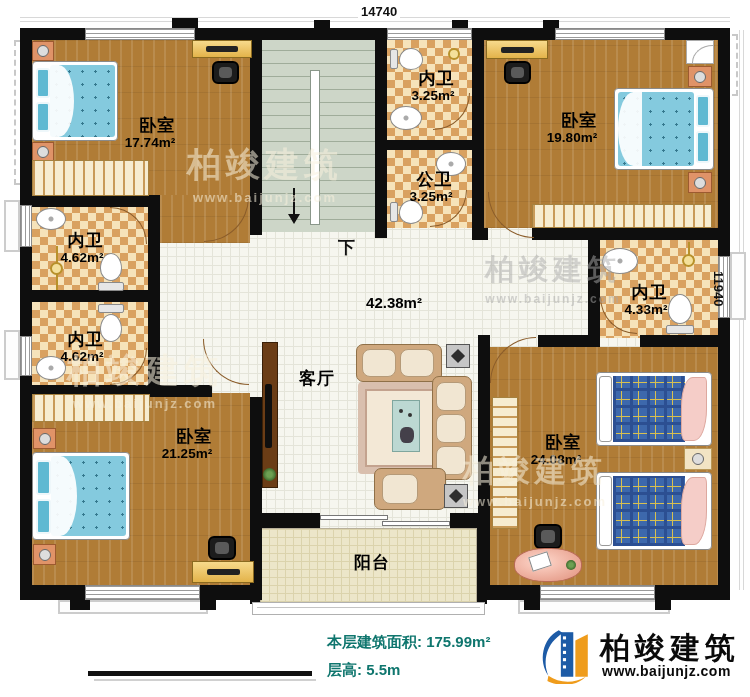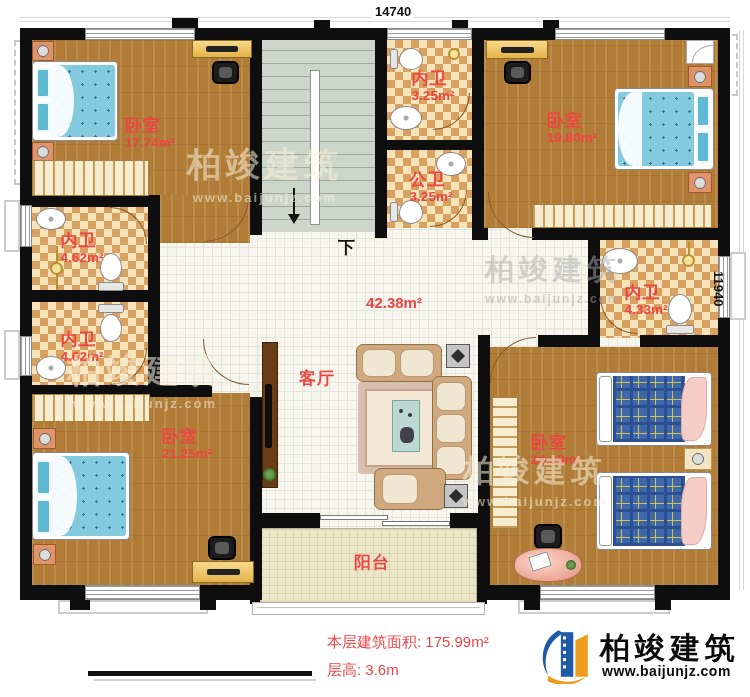--- a/index.html
+++ b/index.html
@@ -70,37 +70,37 @@
   .dresser { background:radial-gradient(ellipse at 40% 40%, #ffd8cc, #e0907c); border:1.5px solid #b86a56; border-radius:45%; }
   .laptop { background:#fff; border:1.5px solid #888; transform:rotate(-18deg); }
   .rail { background:#fff; border:1.5px solid #8a978a; }
   .stair-arrow-line { background:#111; }
   .stair-arrow-head { width:0; height:0; border-left:6px solid transparent; border-right:6px solid transparent; border-top:10px solid #111; }
   .rail-out { background:#fff; border:1.5px solid #b0b0b0; }
   .rail-out-in { position:absolute; left:4px; right:4px; top:4px; height:0; border-top:1.5px solid #c4c4c4; }
   .slide-door { background:#fff; border:1px solid #777; }
 
   
-  .room-label { text-align:left; color:#ef4444; font-weight:bold; line-height:1.12; transform:translate(-50%,-50%); white-space:nowrap; }
+  .room-label { text-align:right; color:#000000; font-weight:bold; line-height:1.12; transform:translate(-50%,-50%); white-space:nowrap; }
   .room-label .nm { font-size:17px; letter-spacing:1px; display:block; }
   .room-label .ar { font-size:13.5px; display:block; }
   .hall-label { font-size:15px; }
   .down-label { font-size:17px; font-weight:bold; color:#111; }
   .wm { text-align:center; pointer-events:none; white-space:nowrap; font-weight:bold; }
   .wm .wm-brand { display:block; font-size:34px; letter-spacing:5px; }
   .wm .wm-url { display:block; font-size:13px; letter-spacing:2px; margin-top:2px; }
   .wm-light { color:rgba(248,240,220,.55); }
   .wm-gray { color:rgba(170,170,170,.5); }
   .dim-text { font-size:13px; font-weight:bold; color:#111; background:#fff; padding:0 3px; }
 
   
   .f-title { font-size:31px; font-weight:600; color:#111; letter-spacing:1px; white-space:nowrap; }
   .f-underline { background:#111; }
   .f-underline2 { background:#d0d0d0; }
-  .f-info { font-size:15px; color:#ef4444; font-weight:400; white-space:nowrap; }
+  .f-info { font-size:15px; color:#0f766e; font-weight:700; white-space:nowrap; }
   .f-brand { font-size:30px; font-weight:bold; color:#0a0a0a; letter-spacing:5px; white-space:nowrap; }
   .f-url { font-size:14px; font-weight:bold; color:#0a0a0a; letter-spacing:.5px; white-space:nowrap; }
 </style>
 </head>
 <body>
 
 <div id="canvas">
 
   <div class="abs eave-h" style="left:20px;top:17px;width:710px;height:5px"></div>
   <div class="abs eave-v" style="left:739px;top:30px;width:5px;height:560px"></div>
@@ -394,34 +394,34 @@
   </div>
   <div class="abs wm wm-gray" style="left:448px;top:250px;width:210px">
     <span class="wm-brand" style="font-size:29px">柏竣建筑</span>
     <span class="wm-url" style="font-size:12px">www.baijunjz.com</span>
   </div>
   <div class="abs wm wm-light" style="left:420px;top:450px;width:230px">
     <span class="wm-brand" style="font-size:31px">柏竣建筑</span>
     <span class="wm-url">www.baijunjz.com</span>
   </div>
 
-  <div class="abs dim-text" style="left:372px;top:4px">
+  <div class="abs dim-text" style="left:358px;top:4px">
     <span>14740</span>
   </div>
   <div class="abs dim-text" style="left:726px;top:268px;transform:rotate(90deg);transform-origin:left top;background:transparent">
     <span>11940</span>
   </div>
 
   <div class="abs f-underline" style="left:88px;top:671px;width:224px;height:5px"></div>
   <div class="abs f-underline2" style="left:94px;top:679px;width:222px;height:2px"></div>
   <div class="abs f-info" style="left:327px;top:633px">
     <span>本层建筑面积: 175.99m²</span>
   </div>
   <div class="abs f-info" style="left:327px;top:661px">
-    <span>层高: 3.6m</span>
+    <span>层高: 5.5m</span>
   </div>
   <div class="abs" style="left:536px;top:626px;width:58px;height:58px">
     <svg width="58" height="58" viewBox="0 0 56 56">
       <path d="M22 4 C6 12 2 34 12 48 C6 34 10 16 26 7 Z" fill="#1d5ba6"></path>
       <path d="M12 48 C22 55 36 56 48 49 C40 58 22 59 11 53 Z" fill="#ef9c1c"></path>
       <rect x="24" y="6" width="12" height="43" fill="#1d5ba6"></rect>
       <rect x="26" y="10" width="3" height="3" fill="#fff"></rect>
       <rect x="26" y="17" width="3" height="3" fill="#fff"></rect>
       <rect x="26" y="24" width="3" height="3" fill="#fff"></rect>
       <rect x="26" y="31" width="3" height="3" fill="#fff"></rect>

